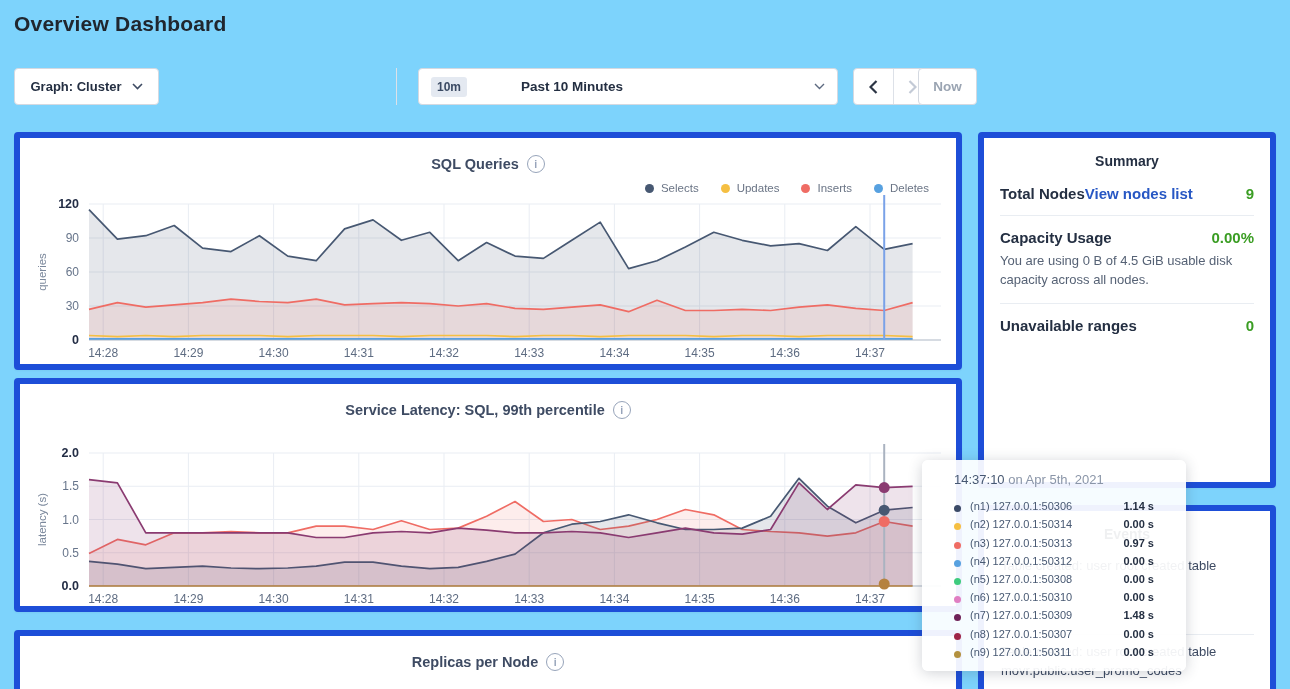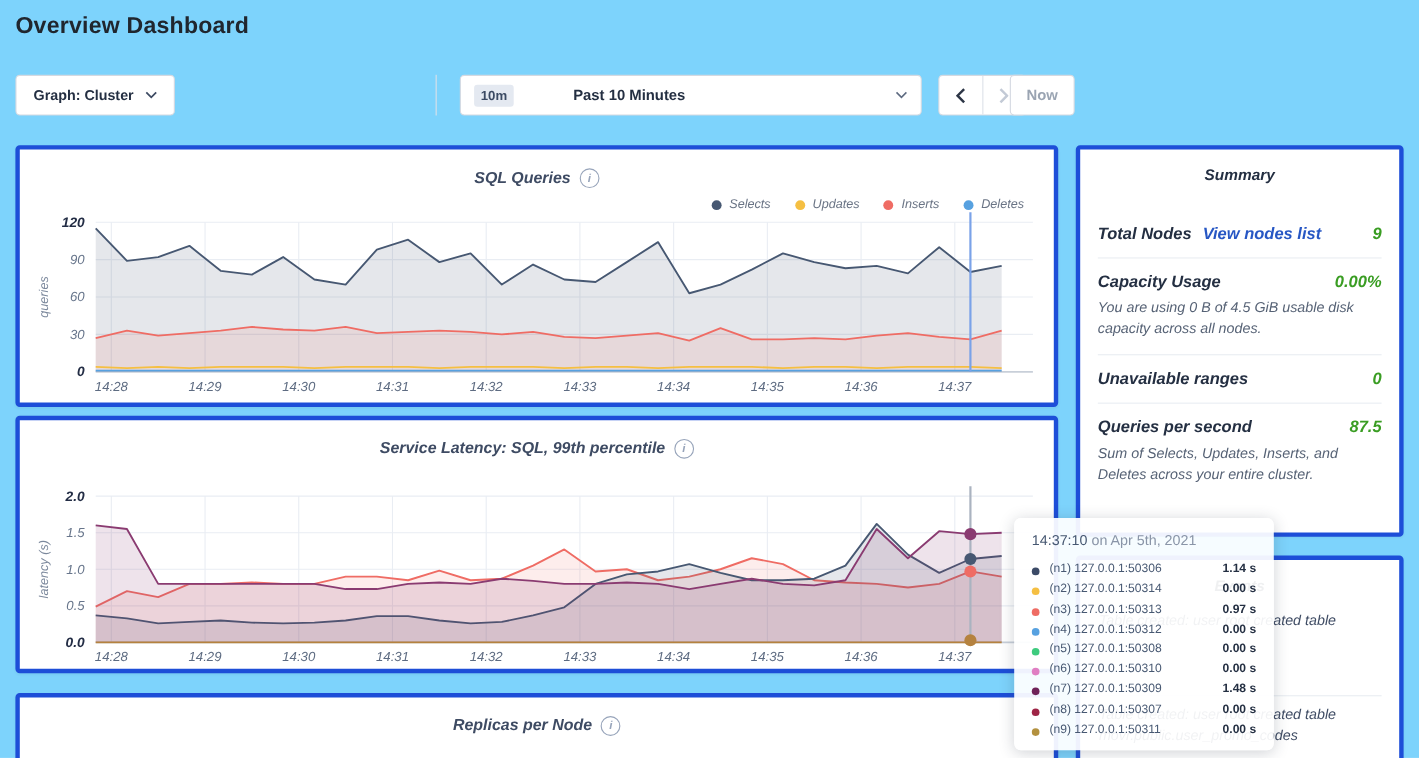--- a/index.html
+++ b/index.html
@@ -14,51 +14,51 @@
   .picker{justify-content:flex-start;}
   .badge{background:#e4e9f1;color:#3b4a63;border-radius:3px;font-size:12px;font-weight:bold;padding:3px 6px;}
   .picker-label{font-size:13.5px;padding-left:44px;}
   .picker .chev{margin-left:auto;}
   .navgroup{position:absolute;left:853px;top:68px;height:37px;width:80px;background:#fff;border:1px solid #d4d9e1;border-radius:4px;display:flex;box-sizing:border-box;}
   .navgroup button{flex:1;background:none;border:none;display:flex;align-items:center;justify-content:center;cursor:pointer;padding:0;}
   .navgroup button + button{border-left:1px solid #dde1e8;}
   .now{color:#9aa4b2;justify-content:center;font-size:13.5px;}
 
   
-  .card{position:absolute;background:#fff;border:4px solid #1d4ed8;border-radius:4px;box-shadow:0 1px 2px rgba(46,53,72,.05);box-sizing:border-box;font-style:italic;}
+  .card{position:absolute;background:#fff;border:6px solid #1d4ed8;border-radius:4px;box-shadow:0 1px 2px rgba(46,53,72,.05);box-sizing:border-box;}
   .chart-title{position:absolute;top:17px;left:0;right:0;display:flex;justify-content:center;align-items:center;gap:8px;
                font-size:14.5px;font-weight:bold;color:#3e4b63;}
   .info{width:16px;height:16px;border:1px solid #97a4ba;border-radius:50%;color:#97a4ba;font-size:10.5px;
         display:inline-flex;align-items:center;justify-content:center;flex:0 0 auto;}
   .legend{position:absolute;top:44px;right:27px;display:flex;gap:22px;}
   .legend .li{display:flex;align-items:center;gap:7px;font-size:11.5px;color:#6a7485;cursor:pointer;}
   .legend .dot{width:9px;height:9px;border-radius:50%;}
   svg.plot{position:absolute;left:0;top:0;}
   text.xtick{font-size:12px;fill:#5e6c82;text-anchor:middle;font-family:"Liberation Sans",sans-serif;}
   text.yt{font-size:12px;fill:#67758b;text-anchor:end;font-family:"Liberation Sans",sans-serif;}
   text.ytb{font-size:12.5px;font-weight:bold;fill:#232d45;text-anchor:end;font-family:"Liberation Sans",sans-serif;}
   text.ylab{font-size:11.5px;fill:#7b889c;text-anchor:middle;font-family:"Liberation Sans",sans-serif;}
 
   
-  .sum-heading{padding-top:15px;text-align:center;font-weight:bold;font-size:14px;color:#242f42;margin-bottom:24px;}
+  .sum-heading{padding-top:15px;text-align:center;font-weight:bold;font-size:14px;color:#242f42;margin-bottom:3px;}
   .srow{margin:0 16px;padding:13px 0;border-bottom:1px solid #e9edf2;}
   .srow:last-child{border-bottom:none;}
-  .srow .head{display:flex;align-items:center;gap:10px;}
+  .srow .head{display:flex;align-items:center;}
   .srow .lab{font-size:15px;font-weight:bold;color:#242f42;}
   .srow .link{font-size:15px;font-weight:bold;color:#2757c4;cursor:pointer;}
   .srow .val{margin-left:auto;font-size:15px;font-weight:bold;color:#3a9d23;}
   .srow .desc{margin-top:6px;font-size:13px;color:#566275;line-height:1.45;}
 
   
   .ev-line{position:absolute;left:17px;font-size:13px;color:#3e4b63;white-space:nowrap;}
   .ev-divider{position:absolute;left:16px;right:16px;top:123px;border-top:1px solid #e9edf2;}
 
   
-  .tooltip{position:absolute;left:922px;top:471px;width:236px;box-sizing:border-box;background:rgba(255,255,255,.93);
-           border-radius:6px;box-shadow:0 2px 14px rgba(40,50,70,.22);padding:12px 16px 13px;z-index:10;}
+  .tooltip{position:absolute;left:922px;top:460px;width:264px;box-sizing:border-box;background:rgba(255,255,255,.93);
+           border-radius:6px;box-shadow:0 2px 14px rgba(40,50,70,.22);padding:12px 32px 13px;z-index:10;}
   .tt-head{font-size:13px;margin-bottom:7px;color:#475872;}
   .tt-head .suffix{color:#8a95a8;}
   .tt-row{display:flex;align-items:flex-end;height:18.2px;font-size:11px;color:#475872;}
   .tt-row .dot{width:7px;height:7px;border-radius:50%;margin-right:9px;flex:0 0 auto;}
   .tt-row .val{margin-left:auto;font-weight:bold;color:#242f42;}
 </style>
 </head>
 <body>
 
 <div class="canvas">
@@ -241,27 +241,20 @@
       <div class="desc">You are using 0 B of 4.5 GiB usable disk capacity across all nodes.</div>
     </div>
 
     <div class="srow">
       <div class="head">
         <span class="lab">Unavailable ranges</span>
         <span class="val">0</span>
       </div>
     </div>
 
-    <div class="srow">
-      <div class="head">
-        <span class="lab">Queries per second</span>
-        <span class="val">87.5</span>
-      </div>
-      <div class="desc">Sum of Selects, Updates, Inserts, and Deletes across your entire cluster.</div>
-    </div>
 
   </div>
 
   <div class="card" style="left:978px;top:505px;width:298px;height:200px;">
     <div class="sum-heading">Events</div>
     <div class="ev-line" style="top:47px;">Table created: user root created table</div>
     <div class="ev-divider"></div>
     <div class="ev-line" style="top:133px;">Table created: user root created table</div>
     <div class="ev-line" style="top:152px;">movr.public.user_promo_codes</div>
   </div>

